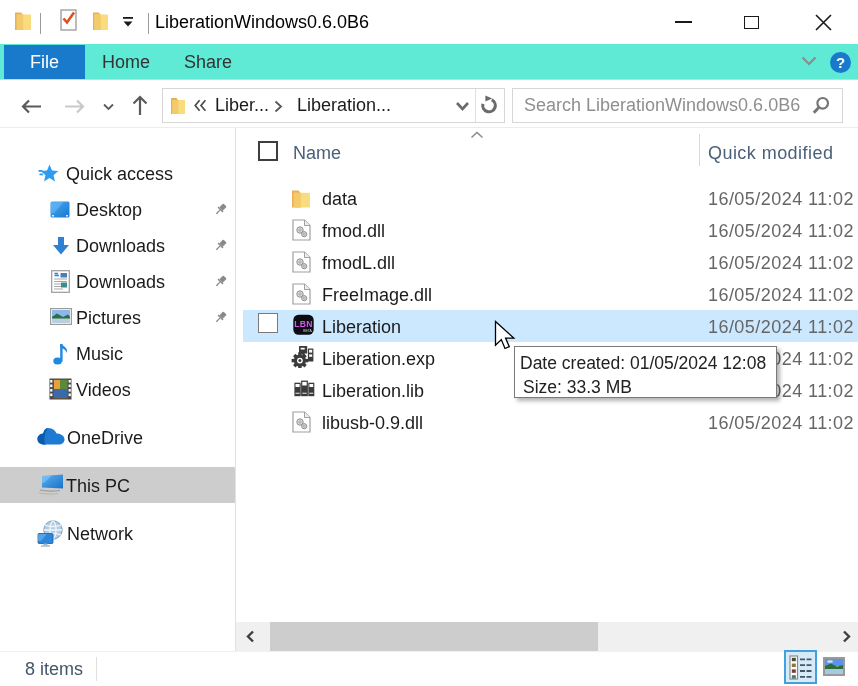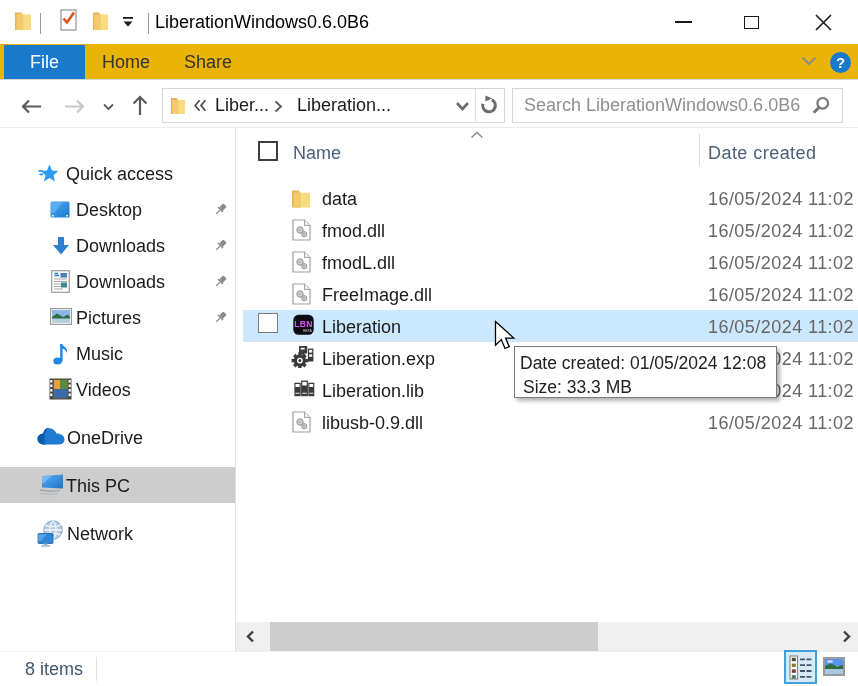--- a/index.html
+++ b/index.html
@@ -33,21 +33,21 @@
   </svg>
   <div class="abs" style="left:148px;top:13px;width:1px;height:21px;background:#9a9a9a;"></div>
   <div class="t" style="left:155px;top:12px;font-size:18px;color:#000;">LiberationWindows0.6.0B6</div>
   <div class="abs" style="left:675px;top:21px;width:17px;height:1.8px;background:#1a1a1a;"></div>
   <div class="abs" style="left:744px;top:16px;width:15px;height:13px;border:1.6px solid #1a1a1a;"></div>
   <svg class="abs" style="left:815px;top:14px;" width="17" height="17" viewBox="0 0 17 17">
     <path d="M1 1 L16 16 M16 1 L1 16" stroke="#1a1a1a" stroke-width="1.6"></path>
   </svg>
 </div>
 
-<div class="abs" id="tabs" style="left:0;top:44px;width:858px;height:36px;border-bottom:1px solid #d4d4d4;background:#eab308;">
+<div class="abs" id="tabs" style="left:0;top:44px;width:858px;height:36px;border-bottom:1px solid #d4d4d4;background:#5eead4;">
   <div class="abs" style="left:4px;top:1px;width:81px;height:34px;background:#1979ca;color:#fff;font-size:18px;text-align:center;line-height:34px;">File</div>
   <div class="abs" style="left:86px;top:1px;width:80px;height:34px;color:#333;font-size:18px;text-align:center;line-height:34px;">Home</div>
   <div class="abs" style="left:168px;top:1px;width:80px;height:34px;color:#333;font-size:18px;text-align:center;line-height:34px;">Share</div>
   <div class="abs" style="left:247px;top:1px;width:80px;height:34px;color:#333;font-size:22px;text-align:center;line-height:34px;margin-top:48px;">View</div>
   <svg class="abs" style="left:801px;top:12px;" width="16" height="10" viewBox="0 0 16 10">
     <path d="M1.5 1.5 L8 8 L14.5 1.5" fill="none" stroke="#8b8b8b" stroke-width="2"></path>
   </svg>
   <div class="abs" style="left:830px;top:8px;width:21px;height:21px;border-radius:50%;background:#1979ca;color:#fff;font-size:15px;font-weight:bold;text-align:center;line-height:21px;">?</div>
 </div>
 
@@ -228,21 +228,21 @@
 </svg>
 
 <div class="abs" style="left:235px;top:128px;width:1px;height:523px;background:#e2e2e2;"></div>
 
 <svg class="abs" style="left:470px;top:131px;" width="14" height="8" viewBox="0 0 14 8">
   <path d="M1.5 6.5 L7 1.5 L12.5 6.5" fill="none" stroke="#8a8a8a" stroke-width="1.5"></path>
 </svg>
 <div class="abs" style="left:258px;top:141px;width:20px;height:20px;border:2px solid #3e3e3e;background:#fff;"></div>
 <div class="t" style="left:293px;top:143px;color:#4c607a;">Name</div>
 <div class="abs" style="left:699px;top:134px;width:1px;height:32px;background:#d9d9d9;"></div>
-<div class="t dt" style="left:708px;top:143px;color:#4c607a;">Date created</div>
+<div class="t dt" style="left:708px;top:143px;color:#4c607a;">Quick modified</div>
 
 <div class="abs" style="left:243px;top:310px;width:615px;height:32px;background:#cce8ff;"></div>
 
 <svg class="abs" style="left:291px;top:188px;" width="20" height="20" viewBox="0 0 20 20">
   <path d="M1 2.5 L7.6 2.5 L9.8 5.2 L9.8 19.5 L1 19.5 Z" fill="#e9b05a"></path>
   <path d="M2.8 4.8 L19 4.8 L19 19.5 L2.8 19.5 Z" fill="#f9db80"></path>
   <path d="M2.8 4.8 L9.8 4.8 L9.8 19.5 L2.8 19.5 Z" fill="#f3cb6a"></path>
 </svg>
 
 <svg class="abs" style="left:292px;top:219px;" width="19" height="22" viewBox="0 0 19 22">

